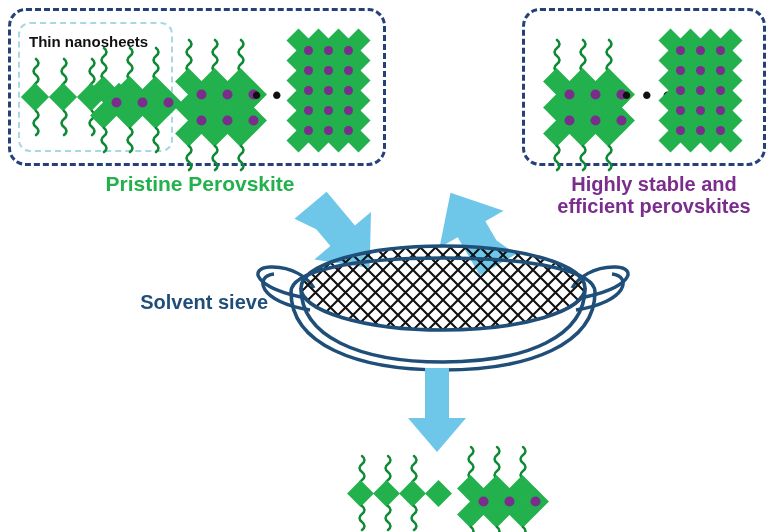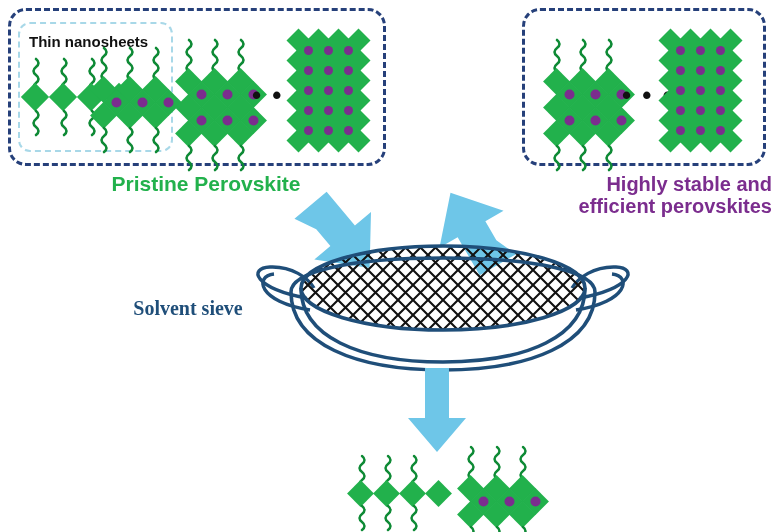--- a/index.html
+++ b/index.html
@@ -32,21 +32,21 @@
   }
 
   
   .caption {
     font-weight: bold;
     text-align: center;
     line-height: 1.12;
     white-space: pre-line;
   }
   .cap-green  { color: #22b14c; font-size: 21px; }
-  .cap-purple { color: #7b2d8e; font-size: 20px; text-align: right; }
+  .cap-purple { color: #7b2d8e; font-size: 20px; }
   .cap-navy   { color: #1f4e79; font-size: 20px; }
   .cap-black  { color: #000000; font-size: 20px; }
 
   .tag-label {
     font-size: 15px;
     font-weight: bold;
     color: #111111;
     white-space: nowrap;
   }
 
@@ -233,21 +233,21 @@
           <circle cx="60.5" cy="80.5" r="4.5"></circle>
         <circle cx="20.5" cy="100.5" r="4.5"></circle>
           <circle cx="40.5" cy="100.5" r="4.5"></circle>
           <circle cx="60.5" cy="100.5" r="4.5"></circle>
         <circle cx="10.5" cy="30.5" r="4.5" fill="none"></circle>
         <circle cx="20.5" cy="30.5" r="0" fill="none"></circle>
       </g>
     </svg>
   </div>
 
-  <div class="abs caption cap-green" style="left:56px; top:172px; width:300px;">Pristine Perovskite</div>
+  <div class="abs caption cap-green" style="left:50px; top:172px; width:300px;">Pristine Perovskite</div>
 
   <div class="abs panel" style="left:522px; top:8px; width:244px; height:158px;"></div>
 
   <div class="abs" style="left:540px; top:36px;">
     <svg width="112" height="124" viewBox="0 0 112 124">
       <g fill="none" stroke="#0e8a35" stroke-width="2.6" stroke-linecap="round">
         <path d="M17 4 q5 4 0 8 q-5 4 0 8 q5 4 0 8 q-5 4 0 8"></path>
         <path d="M43 4 q5 4 0 8 q-5 4 0 8 q5 4 0 8 q-5 4 0 8"></path>
         <path d="M69 4 q5 4 0 8 q-5 4 0 8 q5 4 0 8 q-5 4 0 8"></path>
       </g>
@@ -400,21 +400,21 @@
       </g>
 
       <g fill="none" stroke="#1f4e79" stroke-width="3.6">
         <ellipse cx="195" cy="48" rx="142" ry="42"></ellipse>
         <path d="M53 48 C53 96 110 122 195 122 C280 122 337 96 337 48"></path>
         <path d="M43 52 C43 104 108 130 195 130 C282 130 347 104 347 52 C347 32 290 18 195 18 C100 18 43 32 43 52 Z"></path>
       </g>
     </svg>
   </div>
 
-  <div class="abs caption cap-navy" style="left:108px; top:297px; width:160px; text-align:center;font-family:Liberation Serif, serif;">Solvent sieve</div>
+  <div class="abs caption cap-navy" style="left:108px; top:291px; width:160px; text-align:right;">Solvent sieve</div>
 
   <div class="abs" style="left:404px; top:368px;">
     <svg width="66" height="86" viewBox="0 0 66 86">
       <path d="M21 0 L45 0 L45 50 L62 50 L33 84 L4 50 L21 50 Z" fill="#6ec6e8"></path>
     </svg>
   </div>
 
 
   <div class="abs" style="left:348px; top:452px;">
     <svg width="110" height="80" viewBox="0 0 110 80">

